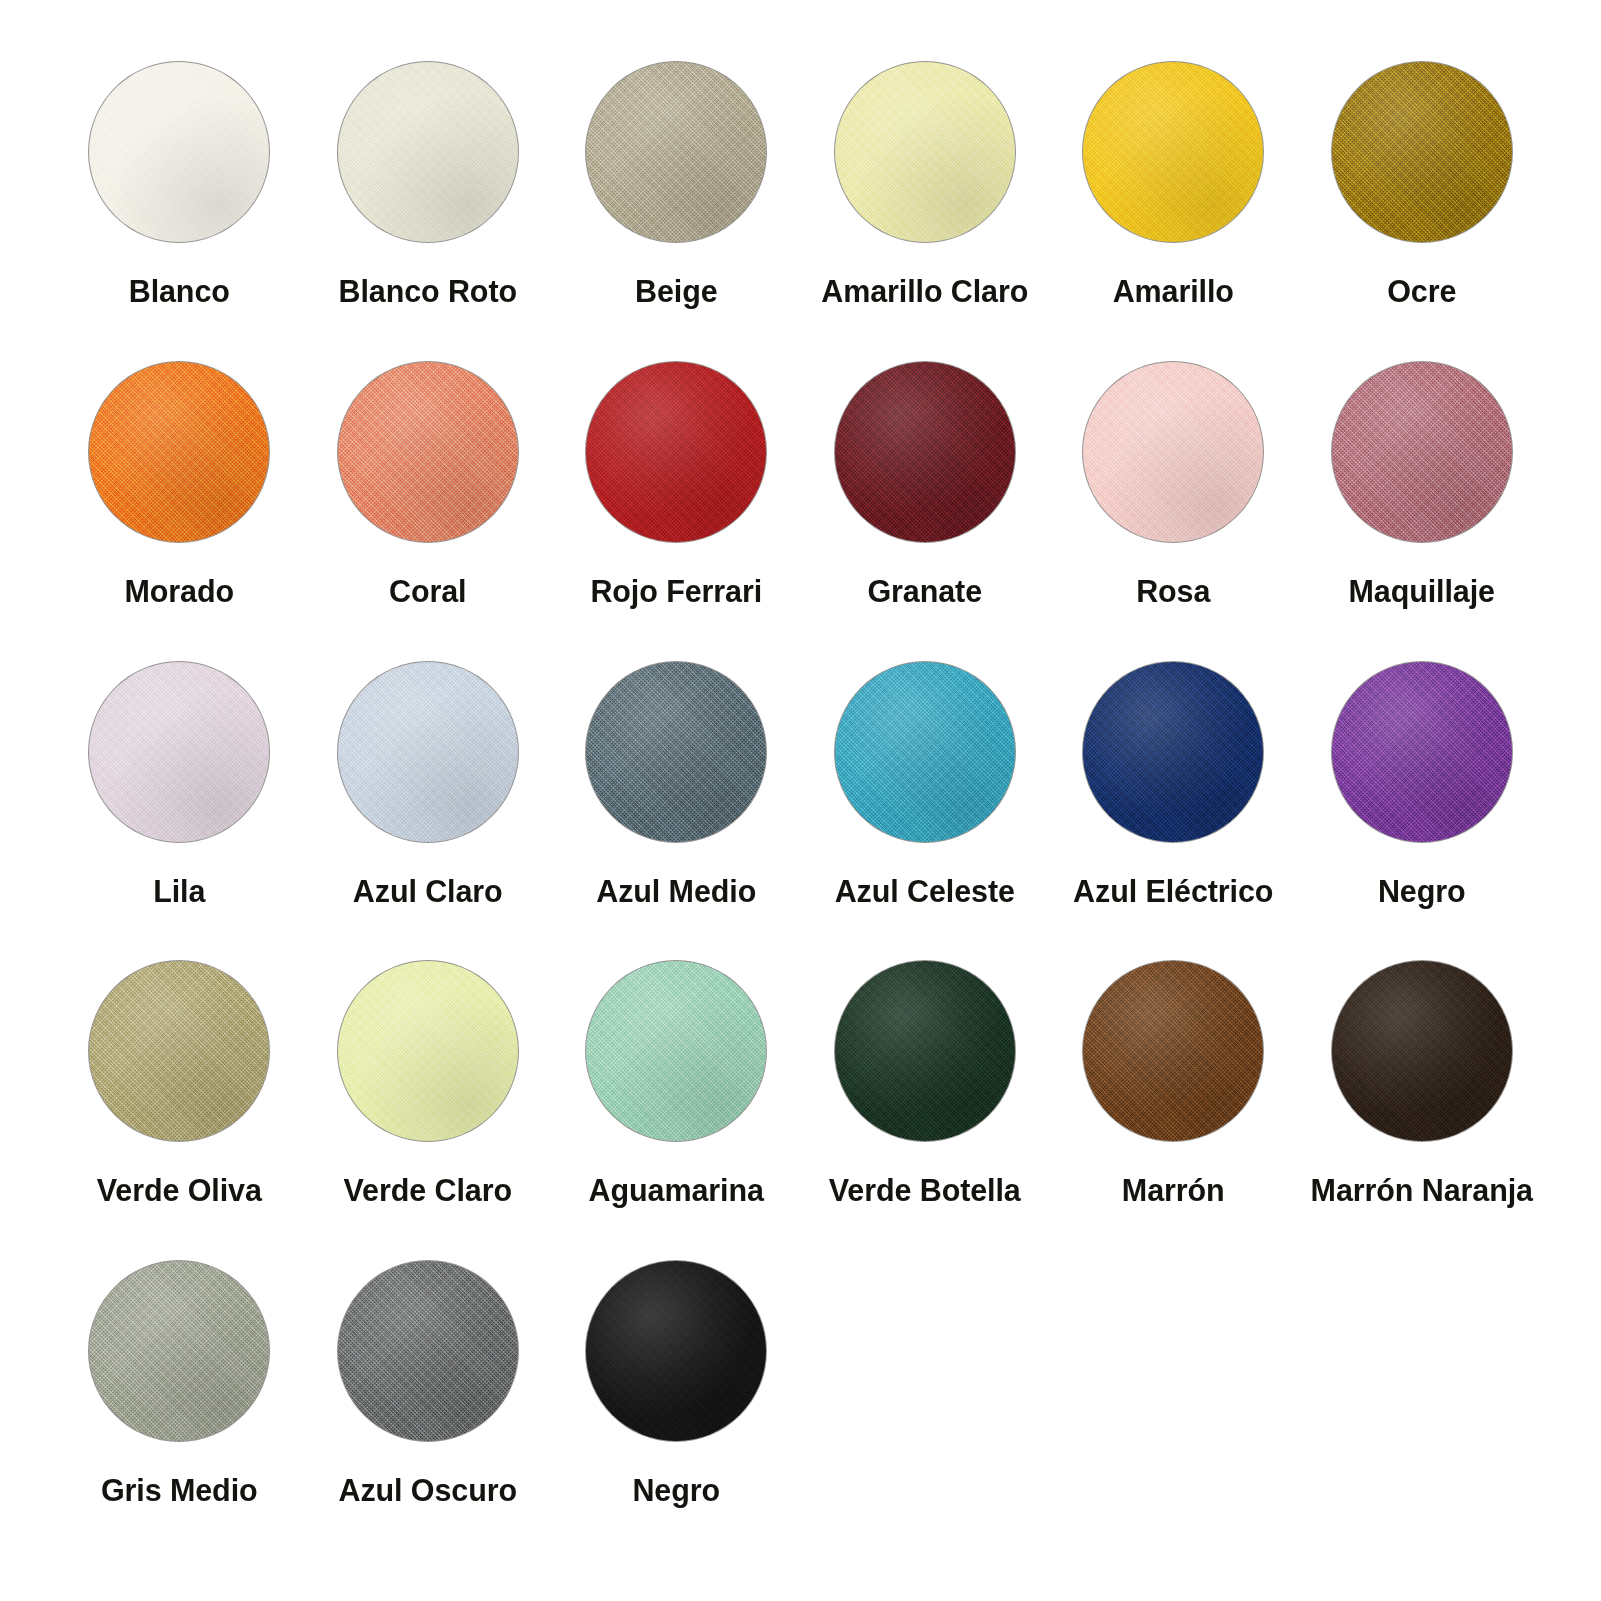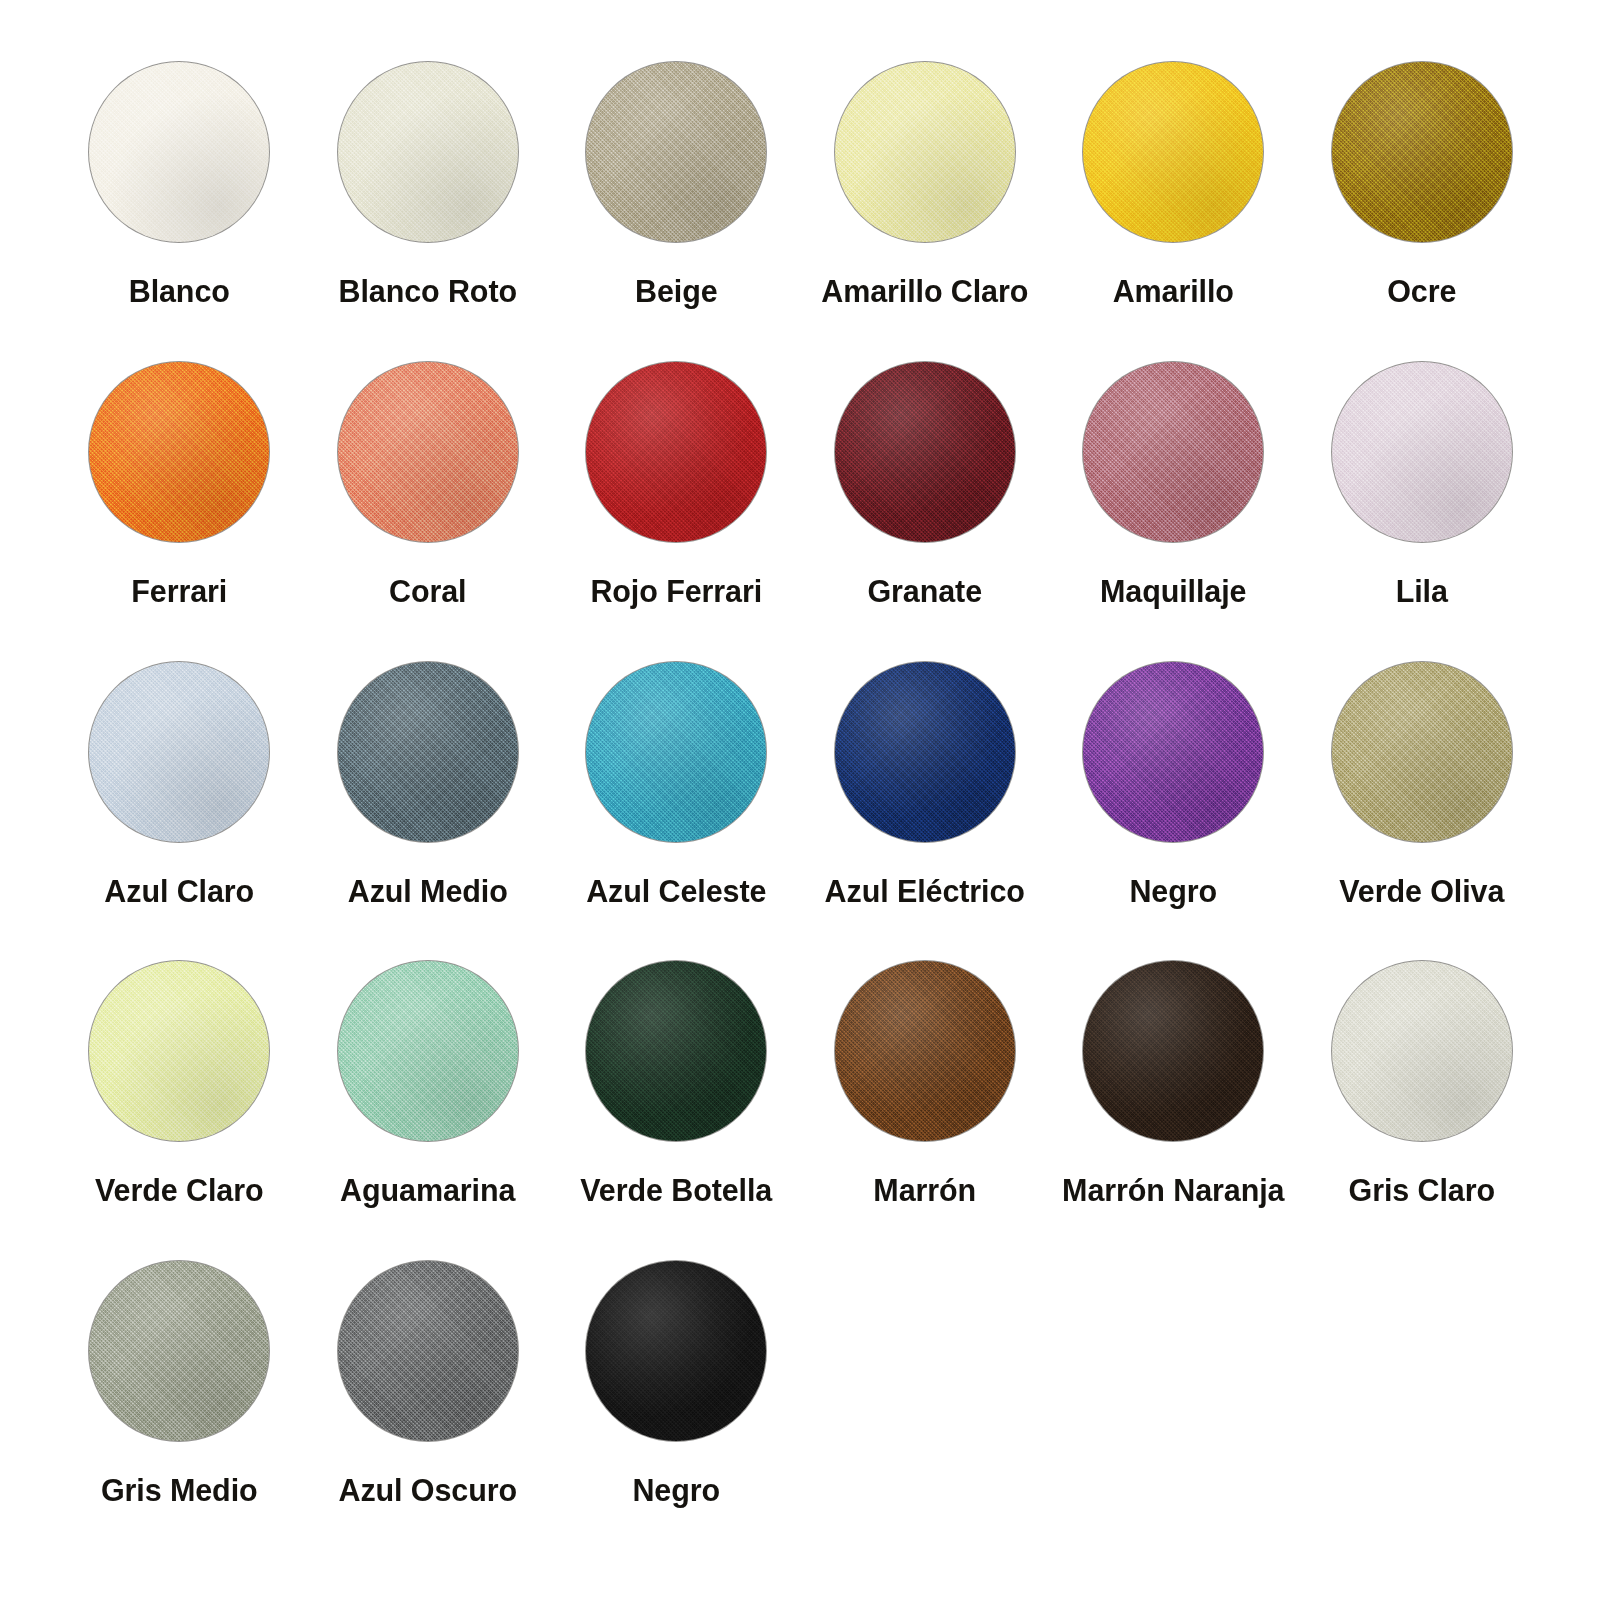--- a/index.html
+++ b/index.html
@@ -126,35 +126,39 @@
     <div class="swatch-cell">
       <div class="swatch-disc" style="background-color: rgb(242, 200, 34);"></div>
       <div class="swatch-label">Amarillo</div>
     </div>
     <div class="swatch-cell">
       <div class="swatch-disc" style="background-color: rgb(156, 123, 20);"></div>
       <div class="swatch-label">Ocre</div>
     </div>
     <div class="swatch-cell">
       <div class="swatch-disc" style="background-color: rgb(239, 124, 35);"></div>
-      <div class="swatch-label">Ferrari</div>
+      <div class="swatch-label">Morado</div>
     </div>
     <div class="swatch-cell">
       <div class="swatch-disc" style="background-color: rgb(230, 138, 107);"></div>
       <div class="swatch-label">Coral</div>
     </div>
     <div class="swatch-cell">
       <div class="swatch-disc" style="background-color: rgb(179, 31, 34);"></div>
       <div class="swatch-label">Rojo Ferrari</div>
     </div>
     <div class="swatch-cell">
       <div class="swatch-disc" style="background-color: rgb(107, 28, 35);"></div>
       <div class="swatch-label">Granate</div>
     </div>
     <div class="swatch-cell">
+      <div class="swatch-disc" style="background-color: rgb(245, 207, 203);"></div>
+      <div class="swatch-label">Rosa</div>
+    </div>
+    <div class="swatch-cell">
       <div class="swatch-disc" style="background-color: rgb(181, 115, 126);"></div>
       <div class="swatch-label">Maquillaje</div>
     </div>
     <div class="swatch-cell">
       <div class="swatch-disc" style="background-color: rgb(227, 215, 224);"></div>
       <div class="swatch-label">Lila</div>
     </div>
     <div class="swatch-cell">
       <div class="swatch-disc" style="background-color: rgb(203, 214, 226);"></div>
       <div class="swatch-label">Azul Claro</div>
@@ -193,24 +197,20 @@
     </div>
     <div class="swatch-cell">
       <div class="swatch-disc" style="background-color: rgb(112, 67, 31);"></div>
       <div class="swatch-label">Marrón</div>
     </div>
     <div class="swatch-cell">
       <div class="swatch-disc" style="background-color: rgb(46, 33, 24);"></div>
       <div class="swatch-label">Marrón Naranja</div>
     </div>
     <div class="swatch-cell">
-      <div class="swatch-disc" style="background-color: rgb(223, 223, 212);"></div>
-      <div class="swatch-label">Gris Claro</div>
-    </div>
-    <div class="swatch-cell">
       <div class="swatch-disc" style="background-color: rgb(162, 167, 150);"></div>
       <div class="swatch-label">Gris Medio</div>
     </div>
     <div class="swatch-cell">
       <div class="swatch-disc" style="background-color: rgb(110, 112, 113);"></div>
       <div class="swatch-label">Azul Oscuro</div>
     </div>
     <div class="swatch-cell">
       <div class="swatch-disc" style="background-color: rgb(22, 22, 22);"></div>
       <div class="swatch-label">Negro</div>

